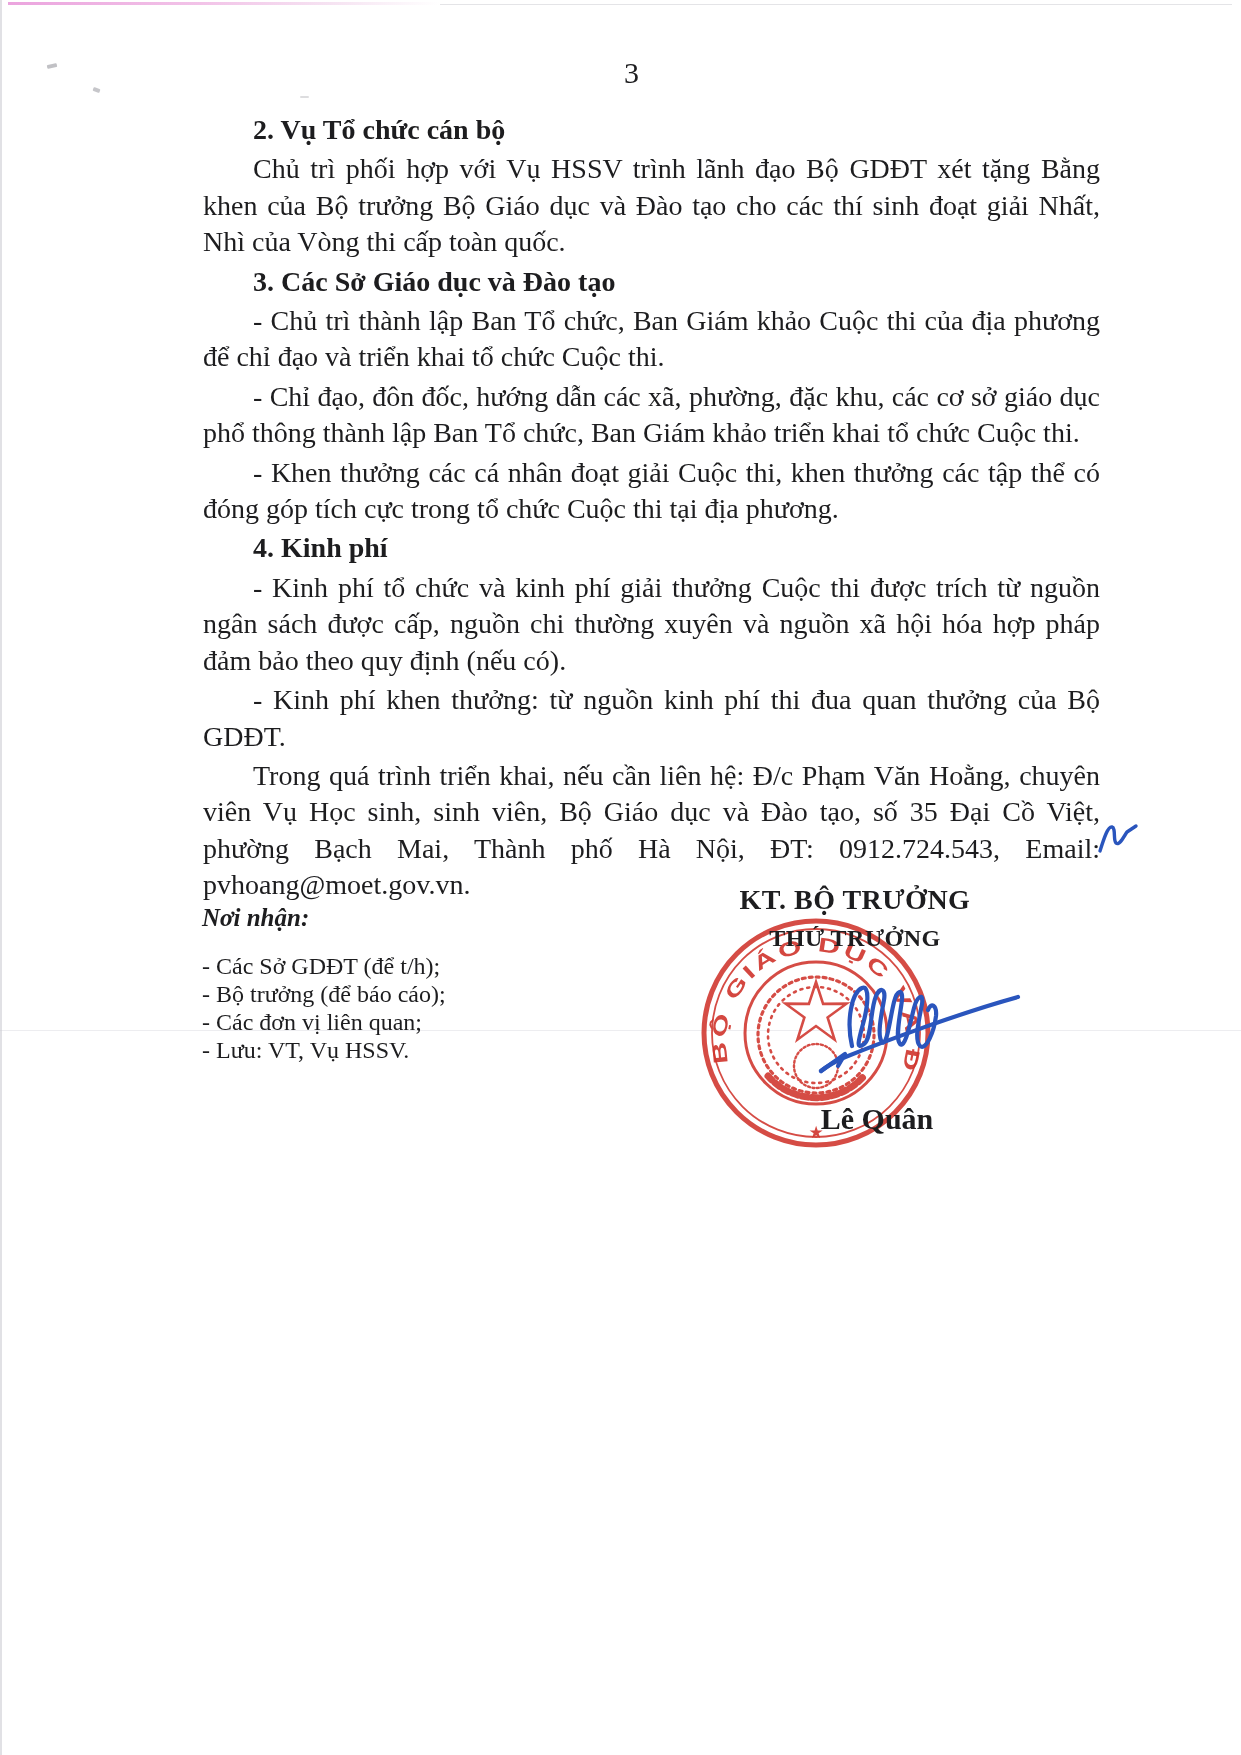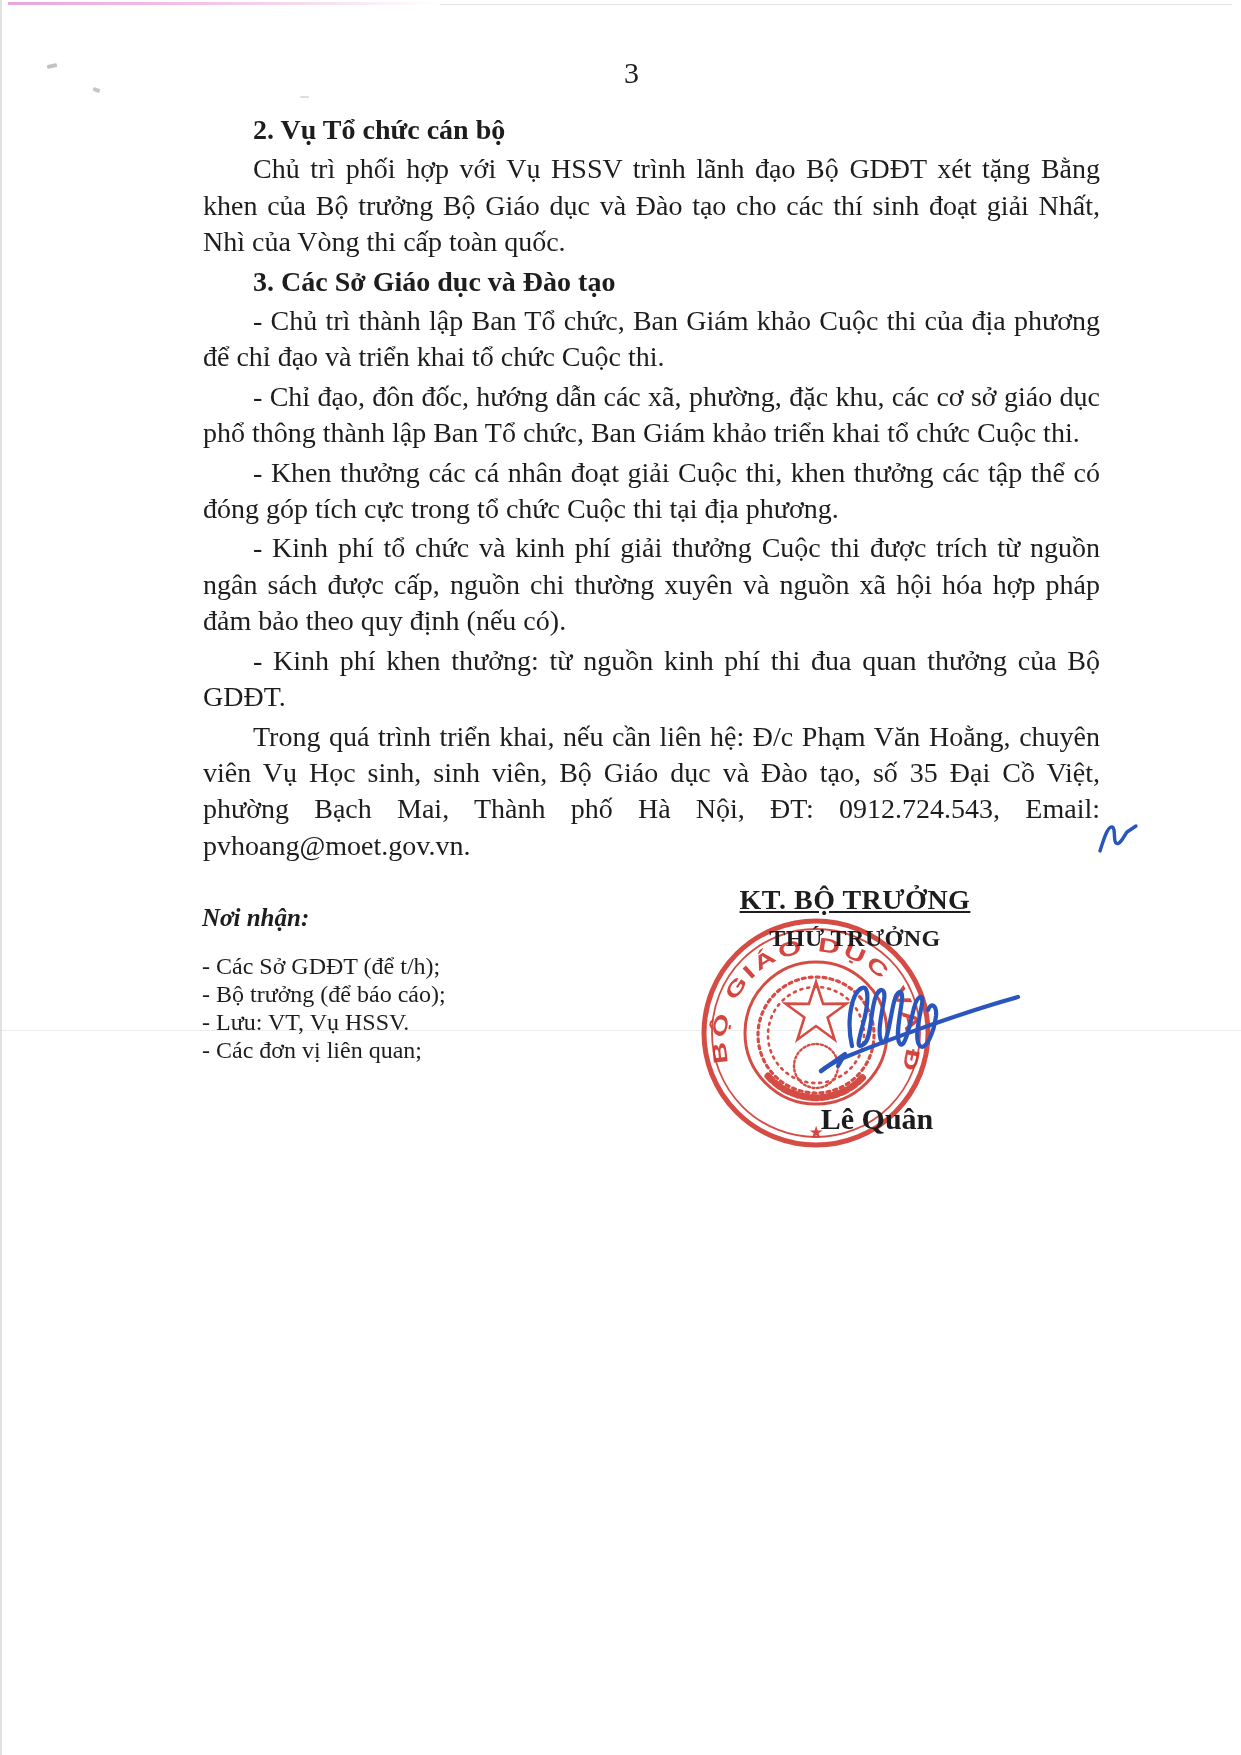--- a/index.html
+++ b/index.html
@@ -33,21 +33,21 @@
   .para{margin:0 0 3px 0;text-indent:50px;}
   .heading{font-weight:bold;}
 
   .recipients{
     position:absolute;left:202px;top:904px;width:330px;
     font-size:24px;line-height:28px;
   }
   .recipients-title{font-size:25px;font-weight:bold;font-style:italic;margin-bottom:20px;}
 
   .sig-block{position:absolute;left:690px;top:884px;width:330px;text-align:center;}
-  .sig-line1{font-size:28px;font-weight:bold;letter-spacing:.5px;text-decoration:underline;}
+  .sig-line1{font-size:28px;font-weight:bold;letter-spacing:.5px;}
   .sig-line2{font-size:24px;font-weight:bold;letter-spacing:.5px;margin-top:9px;}
   .signer-name{
     position:absolute;left:772px;top:1102px;width:210px;text-align:center;
     font-size:30px;font-weight:bold;
   }
   .seal-svg{position:absolute;left:698px;top:914px;width:238px;height:240px;}
   .ink-svg{position:absolute;left:780px;top:950px;width:280px;height:140px;}
   .initial-svg{position:absolute;left:1092px;top:815px;width:52px;height:45px;}
 </style>
 </head>
@@ -65,31 +65,32 @@
 
   <div class="page-number">3</div>
 
   <div class="doc-body">
     <div class="para heading">2.  Vụ Tổ chức cán bộ</div>
     <div class="para">Chủ trì phối hợp với Vụ HSSV trình lãnh đạo Bộ GDĐT xét tặng Bằng khen của Bộ trưởng Bộ Giáo dục và Đào tạo cho các thí sinh đoạt giải Nhất, Nhì của Vòng thi cấp toàn quốc.</div>
     <div class="para heading">3. Các Sở Giáo dục và Đào tạo</div>
     <div class="para">- Chủ trì thành lập Ban Tổ chức, Ban Giám khảo Cuộc thi của địa phương để chỉ đạo và triển khai tổ chức Cuộc thi.</div>
     <div class="para">- Chỉ đạo, đôn đốc, hướng dẫn các xã, phường, đặc khu, các cơ sở giáo dục phổ thông thành lập Ban Tổ chức, Ban Giám khảo triển khai tổ chức Cuộc thi.</div>
     <div class="para">- Khen thưởng các cá nhân đoạt giải Cuộc thi, khen thưởng các tập thể có đóng góp tích cực trong tổ chức Cuộc thi tại địa phương.</div>
+    <div class="para heading">4. Kinh phí</div>
     <div class="para">- Kinh phí tổ chức và kinh phí giải thưởng Cuộc thi được trích từ nguồn ngân sách được cấp, nguồn chi thường xuyên và nguồn xã hội hóa hợp pháp đảm bảo theo quy định (nếu có).</div>
     <div class="para">- Kinh phí khen thưởng: từ nguồn kinh phí thi đua quan thưởng của Bộ GDĐT.</div>
     <div class="para">Trong quá trình triển khai, nếu cần liên hệ: Đ/c Phạm Văn Hoằng, chuyên viên Vụ Học sinh, sinh viên, Bộ Giáo dục và Đào tạo, số 35 Đại Cồ Việt, phường Bạch Mai, Thành phố Hà Nội, ĐT: 0912.724.543, Email: pvhoang@moet.gov.vn.</div>
   </div>
 
   <div class="recipients">
     <div class="recipients-title">Nơi nhận:</div>
     <div>- Các Sở GDĐT (để t/h);</div>
     <div>- Bộ trưởng (để báo cáo);</div>
+    <div>- Các đơn vị liên quan;</div>
     <div>- Lưu: VT, Vụ HSSV.</div>
-    <div>- Các đơn vị liên quan;</div>
   </div>
 
   <svg class="seal-svg" viewBox="0 0 238 240">
     <g stroke="#d0342c" fill="none" opacity="0.88" stroke-linecap="round">
       <circle cx="118" cy="119" r="112" stroke-width="5"></circle>
       <circle cx="118" cy="119" r="104" stroke-width="1.8"></circle>
       <circle cx="118" cy="119" r="71" stroke-width="3"></circle>
 
       <circle cx="118" cy="121" r="58" stroke-width="3.2" stroke-dasharray="3 4"></circle>
       <circle cx="118" cy="121" r="48" stroke-width="2.6" stroke-dasharray="2 5"></circle>

